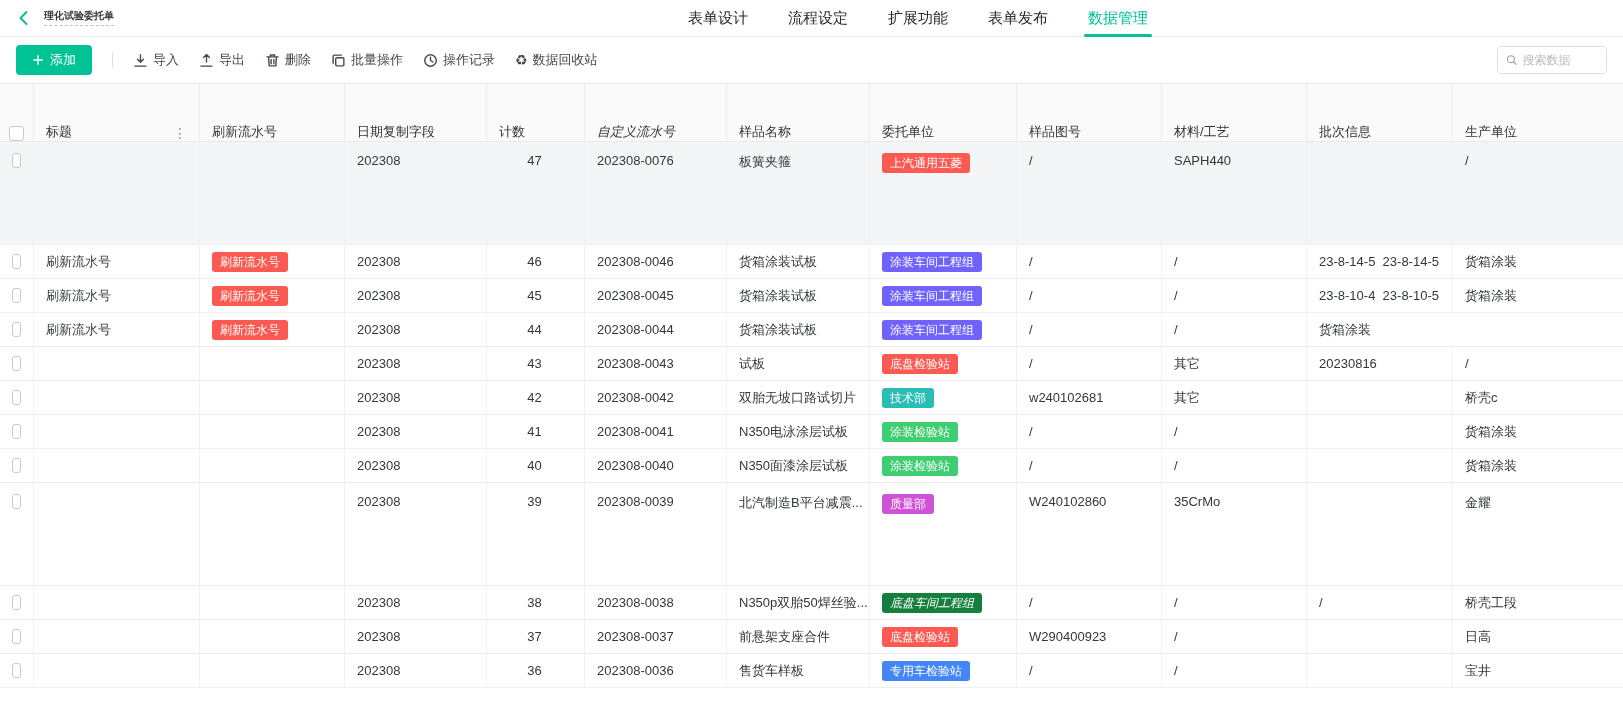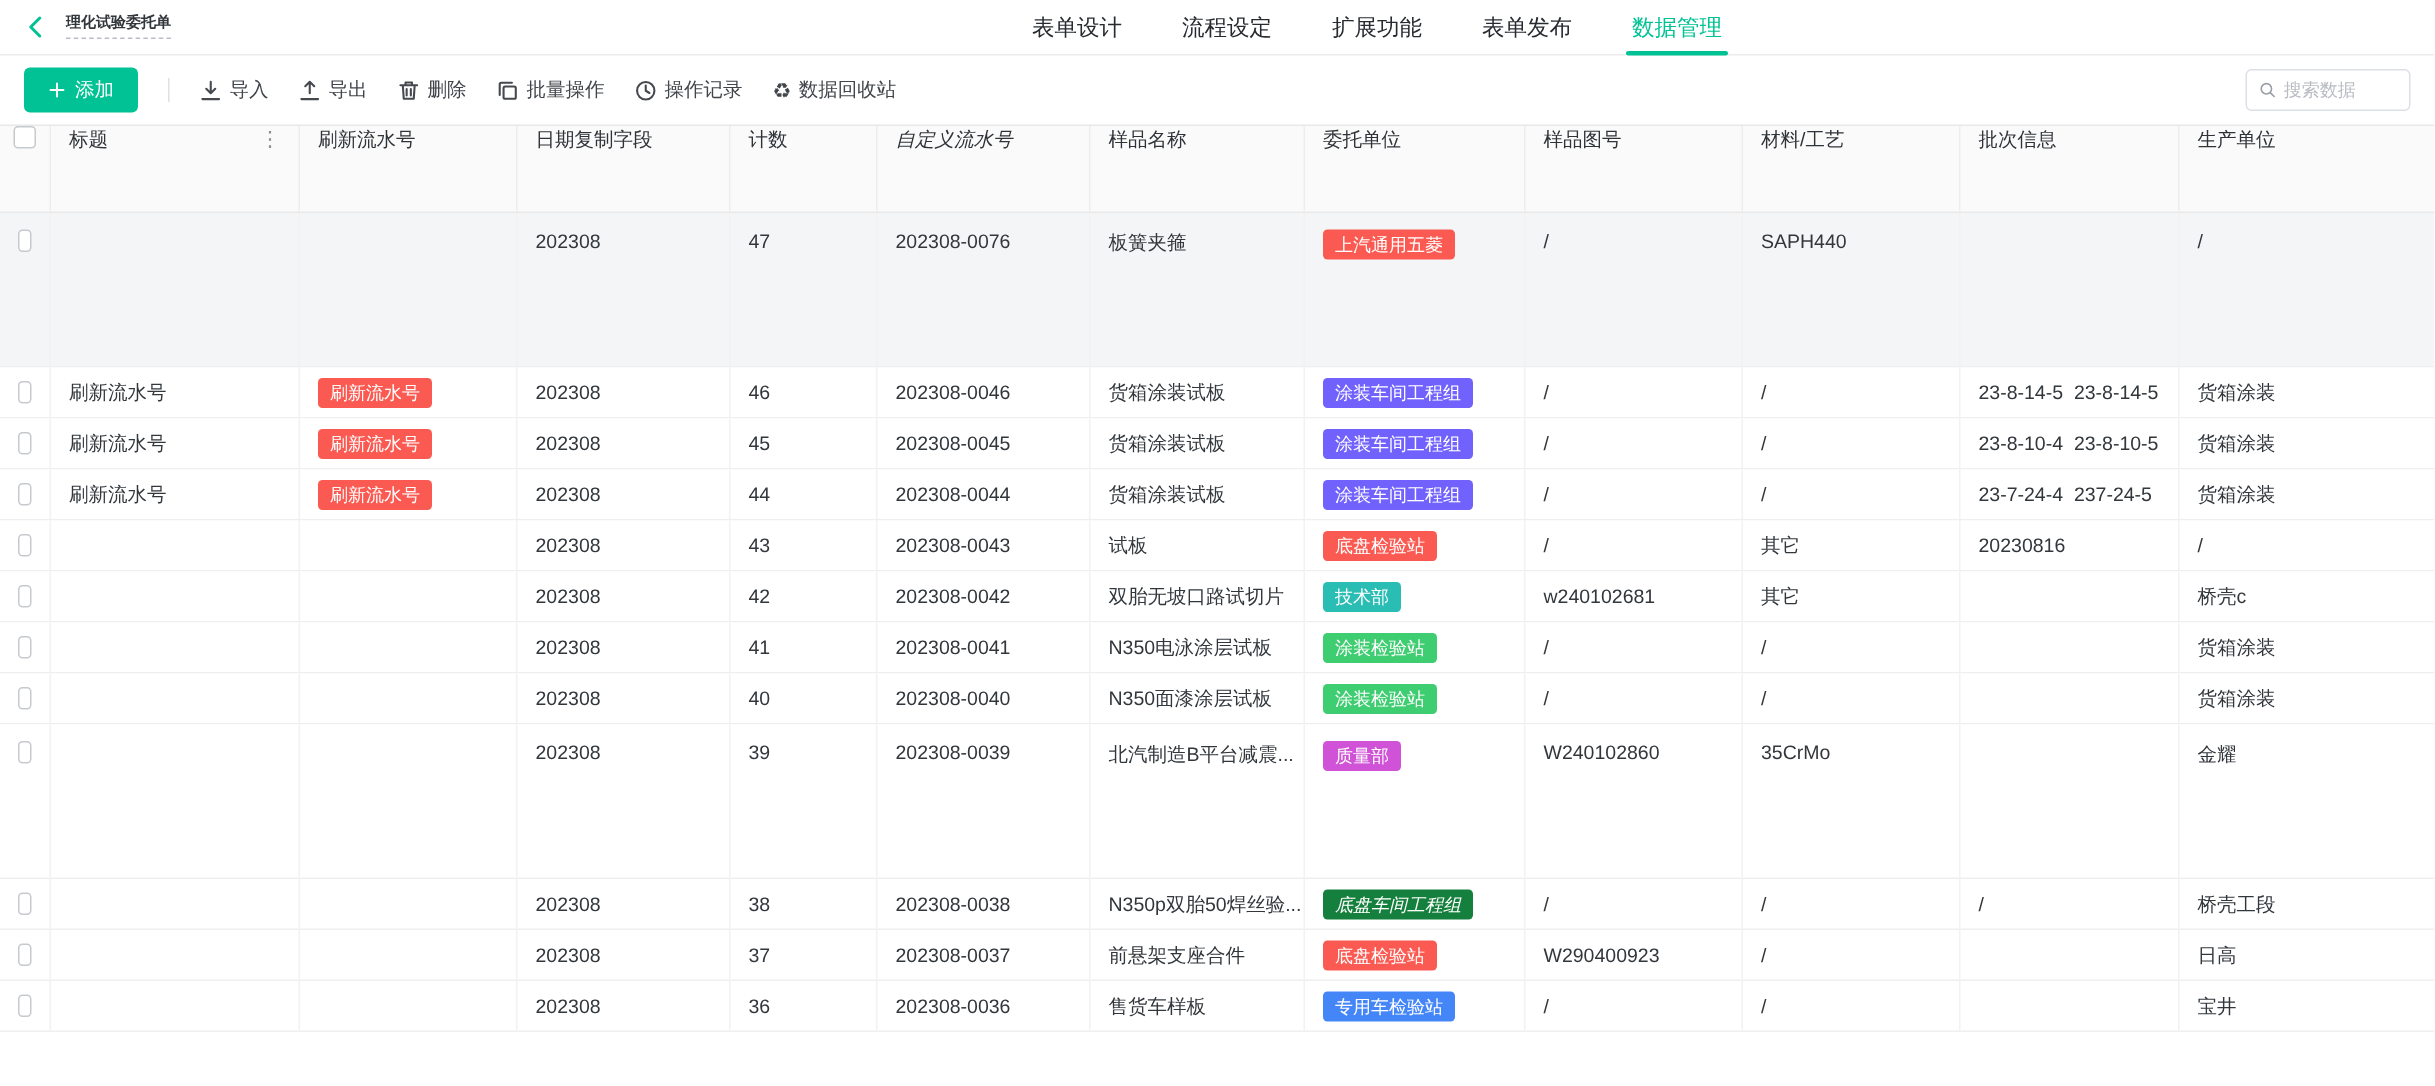--- a/index.html
+++ b/index.html
@@ -24,32 +24,32 @@
   .tb-sep { width: 1px; height: 16px; background: #e0e0e0; }
   .tool { display: flex; align-items: center; gap: 5px; color: #42464b; cursor: pointer; font-size: 13px; white-space: nowrap; }
   .tool svg { display: block; }
   .recycle-glyph { font-size: 14px; line-height: 1; }
   .search { margin-left: auto; border: 1px solid #dcdfe6; border-radius: 4px; height: 28px; display: flex; align-items: center; padding: 0 8px; gap: 5px; width: 110px; background: #fff; }
   .search input { border: none; outline: none; width: 100%; font-size: 12px; color: #333; font-family: inherit; background: transparent; }
   .search input::placeholder { color: #b8bcc2; }
 
   
   .thead { display: flex; background: #fafafa; border-top: 1px solid #e9e9e9; border-bottom: 1px solid #e9e9e9; height: 59px; }
-  .th { display: flex; align-items: flex-start; padding: 0 12px; border-right: 1px solid #ededed; color: #2f3338; overflow: hidden; white-space: nowrap; }
+  .th { display: flex; align-items: flex-end; padding: 0 12px; border-right: 1px solid #ededed; color: #2f3338; overflow: hidden; white-space: nowrap; }
   .th.grow, .td.grow { flex: 1; border-right: none; }
   .col-check { width: 34px; justify-content: center; padding: 0; flex: none; }
   .more-dots { margin-left: auto; color: #8a8f96; font-size: 14px; padding-left: 8px; cursor: pointer; }
   .checkbox { width: 15px; height: 15px; border: 1px solid #c6c9cd; border-radius: 3px; background: #fff; display: inline-block; cursor: pointer; }
 
   .tbody .tr { display: flex; border-bottom: 1px solid #efefef; height: 34px; background: #fff; cursor: pointer; }
   .tr.tall { height: 103px; }
   .tr.hl { background: #f4f5f6; }
   .td { display: flex; align-items: center; padding: 0 12px; border-right: 1px solid #f2f2f2; overflow: hidden; white-space: nowrap; }
   .tr.tall .td { align-items: flex-start; padding-top: 11px; }
-  .td.num { justify-content: flex-start; padding-right: 14px; }
+  .td.num { justify-content: center; padding-right: 14px; }
   .td.pre { white-space: pre; }
   .badge { color: #fff; font-size: 12px; padding: 4px 8px; border-radius: 3px; line-height: 1; white-space: nowrap; }
 </style>
 </head>
 <body>
 
 <div class="topbar">
   <span class="back">
     <svg width="16" height="16" viewBox="0 0 16 16">
       <path d="M10.5 2L4.5 8l6 6" stroke="#00c294" stroke-width="2" fill="none" stroke-linecap="round" stroke-linejoin="round"></path>
@@ -294,21 +294,20 @@
         </div>
         <div class="td" style="width: 147px;">
           <span class="badge" style="background: rgb(114, 98, 253);">涂装车间工程组</span>
         </div>
         <div class="td" style="width: 145px;">
           <span>/</span>
         </div>
         <div class="td" style="width: 145px;">
           <span>/</span>
         </div>
-        <div class="td pre" style="width: 146px;"><span>23-7-24-4  237-24-5</span></div>
         <div class="td grow">
           <span>货箱涂装</span>
         </div>
       </div>
       <div class="tr">
         <div class="td col-check">
           <span class="checkbox"></span>
         </div>
         <div class="td" style="width: 166px;"></div>
         <div class="td" style="width: 145px;"></div>

